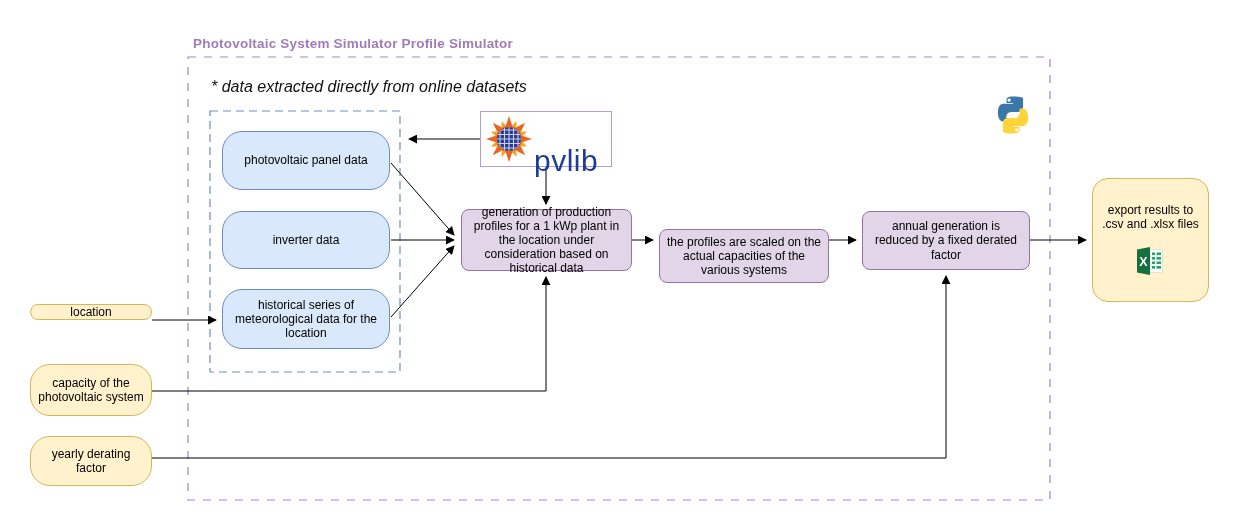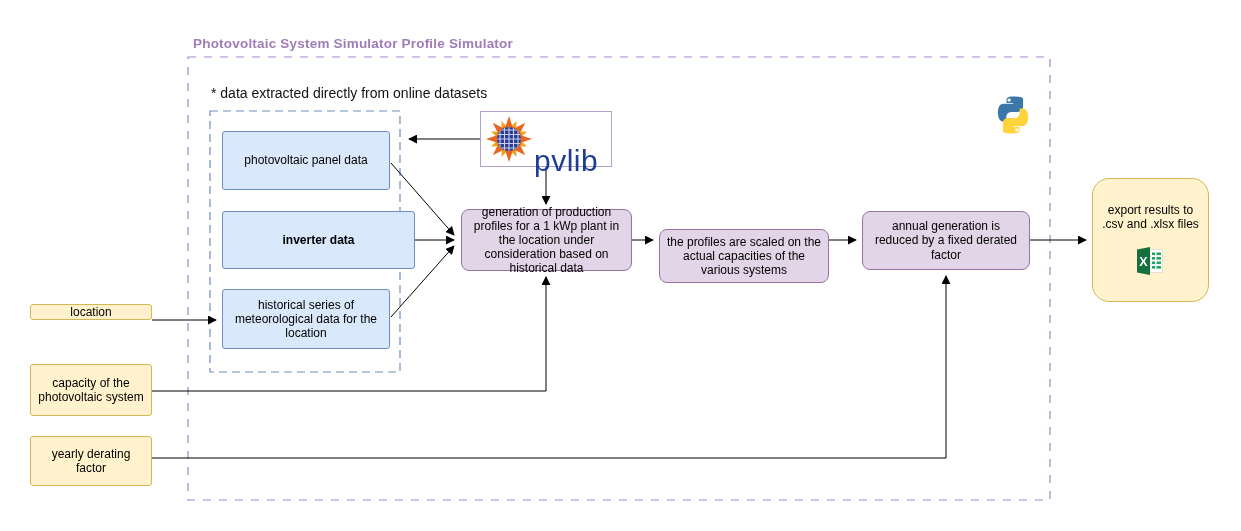--- a/index.html
+++ b/index.html
@@ -5,27 +5,27 @@
   html,body{margin:0;padding:0;background:#ffffff;}
   .canvas{
     position:relative;width:1241px;height:531px;background:#ffffff;
     font-family:"Liberation Sans", sans-serif;color:#000;overflow:hidden;
   }
   .title{
     position:absolute;left:193px;top:36px;
     font-size:13.5px;font-weight:bold;color:#a07cb8;letter-spacing:.2px;
   }
   .note{
-    position:absolute;left:211px;top:85px;
-    font-size:14px;color:#111;
+    position:absolute;left:211px;top:78px;
+    font-size:16px;font-style:italic;color:#111;
   }
   .node{
     position:absolute;box-sizing:border-box;
     display:flex;align-items:center;justify-content:center;text-align:center;
-    font-size:12px;line-height:1.18;border:1px solid #000;border-radius:3px;
+    font-size:12px;line-height:1.18;border:1px solid #000;border-radius:20px;
     padding:3px 6px;
   }
   .blue{background:#dae8fc;border-color:#6c8ebf;}
   .purple{background:#e1d5e7;border-color:#9673a6;border-radius:8px;}
   .yellow{background:#fff2cc;border-color:#d6b656;}
   .export{border-radius:16px;flex-direction:column;padding-top:24px;align-items:center;justify-content:flex-start;gap:14px;}
   .pvlib-logo{
     position:absolute;left:480px;top:111px;width:132px;height:56px;box-sizing:border-box;
     background:#ffffff;border:1px solid #b3a0cc;display:flex;align-items:center;padding-left:4px;
   }
@@ -60,21 +60,21 @@
     <line x1="829" y1="240" x2="856" y2="240" stroke="#000" marker-end="url(#arrow)"></line>
     <line x1="1030" y1="240" x2="1086" y2="240" stroke="#000" marker-end="url(#arrow)"></line>
   </svg>
 
   <div class="title">Photovoltaic System Simulator Profile Simulator</div>
   <div class="note">* data extracted directly from online datasets</div>
 
   <div class="node blue" style="left:222px;top:131px;width:168px;height:59px;">
     <span>photovoltaic panel data</span>
   </div>
-  <div class="node blue" style="left:222px;top:211px;width:193px;height:58px;font-weight:bold;">
+  <div class="node blue" style="left:222px;top:211px;width:168px;height:58px;">
     <span>inverter data</span>
   </div>
   <div class="node blue" style="left:222px;top:289px;width:168px;height:60px;">
     <span>historical series of meteorological data for the location</span>
   </div>
 
   <div class="node purple" style="left:461px;top:209px;width:171px;height:62px;padding:2px 2px;">
     <span>generation of production profiles for a 1 kWp plant in the location under consideration based on historical data</span>
   </div>
   <div class="node purple" style="left:659px;top:213px;width:170px;height:54px;padding:2px 3px;margin-top:16px;">
@@ -87,21 +87,21 @@
   <div class="node yellow" style="left:30px;top:304px;width:122px;height:16px;">
     <span>location</span>
   </div>
   <div class="node yellow" style="left:30px;top:364px;width:122px;height:52px;">
     <span>capacity of the photovoltaic system</span>
   </div>
   <div class="node yellow" style="left:30px;top:436px;width:122px;height:50px;">
     <span>yearly derating factor</span>
   </div>
 
-  <div class="node yellow export" style="left:1092px;top:178px;width:117px;height:124px;border-radius:17px;">
+  <div class="node yellow export" style="left:1092px;top:178px;width:117px;height:124px;">
     <span>export results to .csv and .xlsx files</span>
     <svg width="32" height="32" viewBox="0 0 32 32">
       <rect x="15" y="4.5" width="12.5" height="23" fill="#ffffff" stroke="#cfcfcf" stroke-width="0.6"></rect>
       <rect x="17" y="7.5" width="3" height="2.6" fill="#21a366"></rect>
       <rect x="21.5" y="7.5" width="4.5" height="2.6" fill="#21a366"></rect>
       <rect x="17" y="12" width="3" height="2.6" fill="#21a366"></rect>
       <rect x="21.5" y="12" width="4.5" height="2.6" fill="#21a366"></rect>
       <rect x="17" y="16.5" width="3" height="2.6" fill="#21a366"></rect>
       <rect x="21.5" y="16.5" width="4.5" height="2.6" fill="#21a366"></rect>
       <rect x="17" y="21" width="3" height="2.6" fill="#21a366"></rect>

